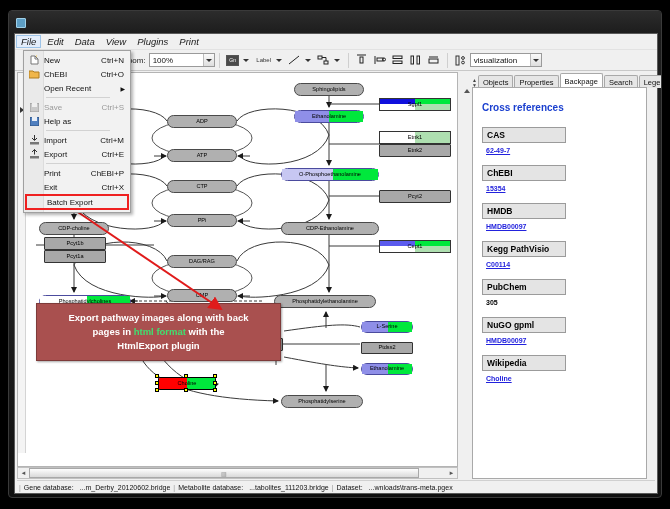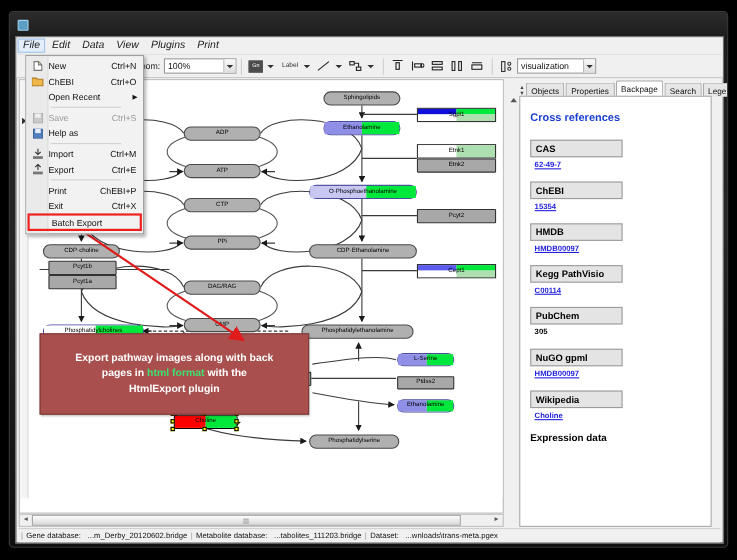--- a/index.html
+++ b/index.html
@@ -602,21 +602,21 @@
                 </div>
               <div style="height:55%;display:flex">
                   <div style="width:50%;background:#ffffff"></div>
                   <div style="width:50%;background:#aedfb0"></div>
                 </div>
             </div>
           </div>
           <div class="node gene" style="left:235px;top:265px;width:22px;height:13px"></div>
           <div class="node gene" style="left:196px;top:265px;width:20px;height:13px"></div>
 
-          <div class="callout" style="left:10px;top:230px;width:245px;height:74px">
+          <div class="callout" style="left:10px;top:230px;width:245px;height:58px">
             <div>
               <div>Export pathway images along with back</div>
               <div>
                 <span>pages in </span><span class="hl-green">html format</span><span> with the</span>
               </div>
               <div>HtmlExport plugin</div>
             </div>
           </div>
 
         </div>
@@ -664,21 +664,20 @@
 
             <div class="bp-head">PubChem</div>
             <div class="bp-val plain">305</div>
 
             <div class="bp-head">NuGO gpml</div>
             <div class="bp-val">HMDB00097</div>
 
             <div class="bp-head">Wikipedia</div>
             <div class="bp-val">Choline</div>
 
-            <div class="bp-exp">Expression data</div>
           </div>
         </div>
       </div>
 
       <div class="statusbar">
         <span class="st-div">|</span>
         <span class="st-seg">Gene database:</span>
         <span class="st-seg">...m_Derby_20120602.bridge</span>
         <span class="st-div">|</span>
         <span class="st-seg">Metabolite database:</span>

